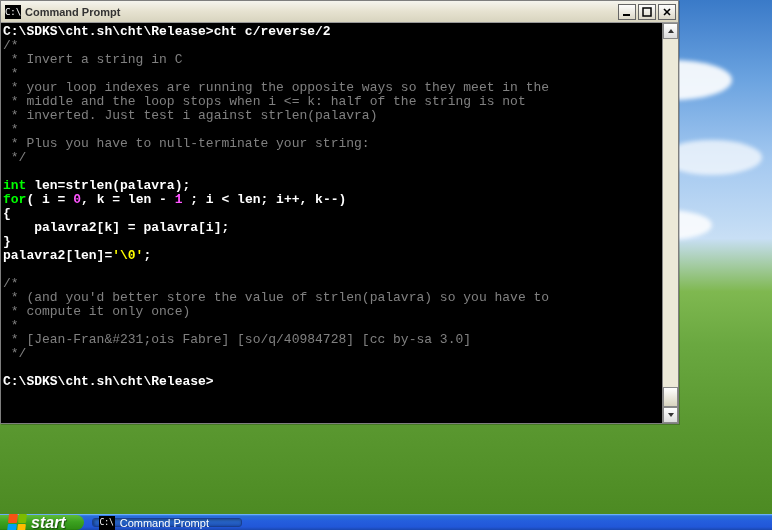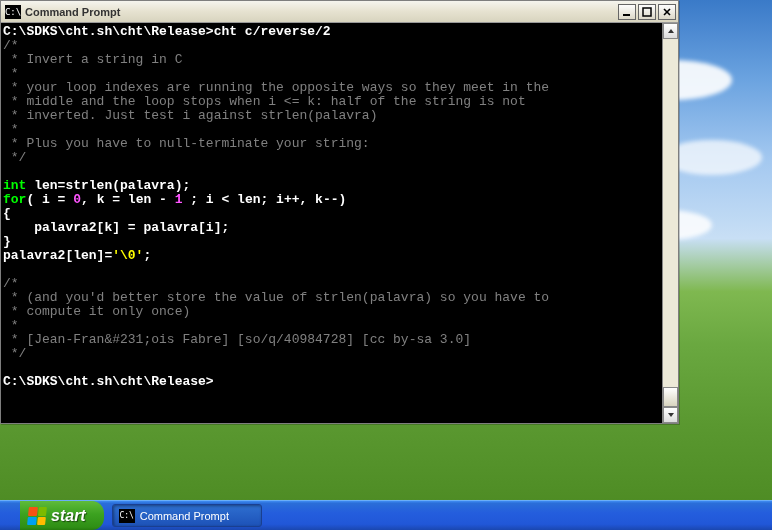--- a/index.html
+++ b/index.html
@@ -104,26 +104,25 @@
   .kw  { color:#00ff00; font-weight:bold; }   
   .num { color:#ff55ff; font-weight:bold; }   
   .str { color:#ffff00; font-weight:bold; }   
   .wht { color:#ffffff; font-weight:bold; }   
   .cmt { color:#808080; }
 
   
   .taskbar {
     position:absolute;
     left:0; right:0; bottom:0;
-    height:30px;
+    height:16px;
     background: linear-gradient(to bottom, #3f8cf3 0%, #2a6ed8 8%, #245edd 40%, #2157d8 80%, #1a47b0 100%);
     display:flex;
     align-items:stretch;
     border-top:1px solid #6aaef8;
-    padding-left:20px;
   }
   .startbtn {
     display:flex; align-items:center;
     padding:0 18px 0 8px;
     background: linear-gradient(to bottom, #5fbb3a 0%, #3ca220 45%, #2f8f15 90%, #257c0e 100%);
     border-radius: 0 12px 12px 0;
     color:#fff;
     font-weight:bold;
     font-style:italic;
     font-size:16px;

